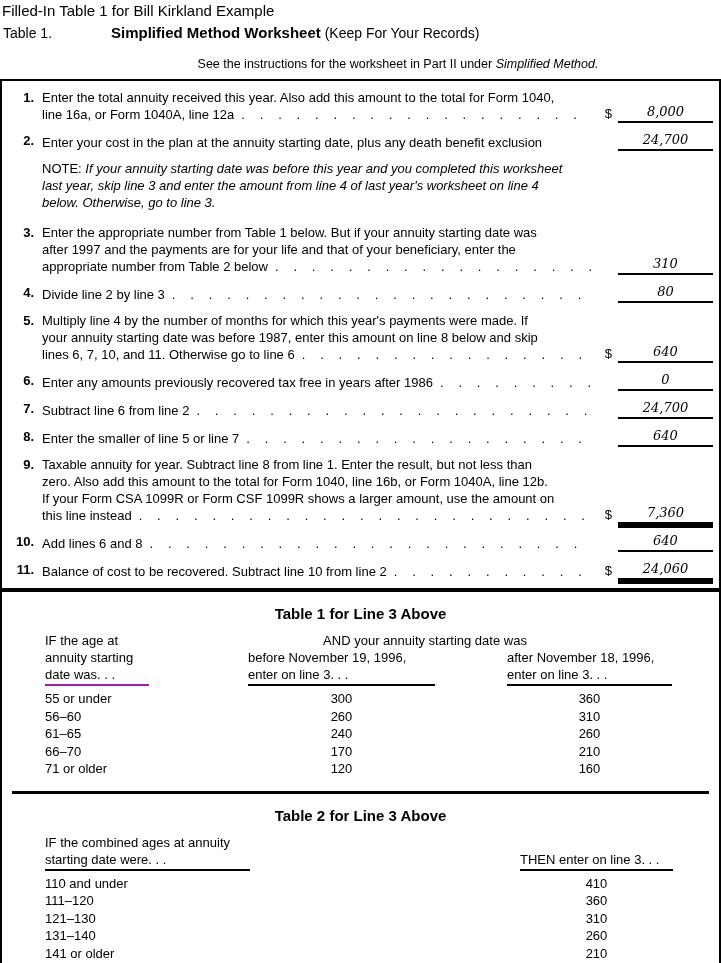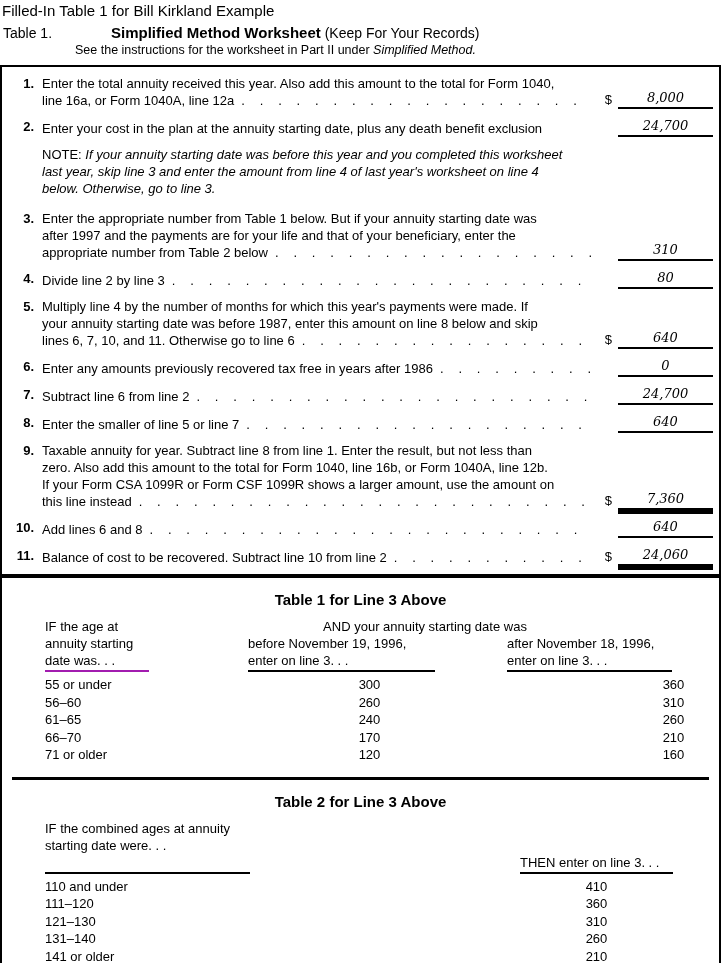--- a/index.html
+++ b/index.html
@@ -13,21 +13,21 @@
   .seg-b { font-weight:normal; }
   .seg-i { font-style:italic; }
 
   
   .page-title { font-size:15px; padding:2px 8px 5px 2px; }
   .hdr-row { display:flex; padding-left:3px; }
   .hdr-label { width:72px; font-size:14px; padding-top:1px; }
   .hdr-main  { flex:1; }
   .hdr-title-line { font-size:14px;margin-left:36px; }
   .hdr-title-line .t-bold { font-weight:bold; font-size:15px; }
-  .hdr-sub { font-size:12.5px; margin-top:0; }
+  .hdr-sub { font-size:12.5px; margin-top:14px;text-align:center; }
 
   
   .ws-box {
     border:2px solid #000; margin-top:6px;
     padding:8px 6px 6px 6px; min-height:496px;
   }
   .ws-line { display:flex; align-items:flex-end; margin-bottom:9px; }
   .ws-num {
     width:26px; min-width:26px; text-align:right; font-weight:bold;
     margin-right:8px; align-self:flex-start;
@@ -65,32 +65,32 @@
     grid-template-columns:203px 187px 72px 165px;
     grid-template-areas:"c1 sp sp sp" "c1 c2 gap c3";
     align-items:end;
   }
   .t1-c1 { grid-area:c1; align-self:end; width:104px; border-bottom:2px solid #a21caf; white-space:nowrap; padding-bottom:1px; }
   .t1-sp { grid-area:sp; font-weight:normal; text-align:center; padding-right:70px; padding-bottom:0px; }
   .t1-c2 { grid-area:c2; border-bottom:2px solid #000; white-space:nowrap; padding-bottom:1px; }
   .t1-c3 { grid-area:c3; border-bottom:2px solid #000; white-space:nowrap; padding-bottom:1px; }
 
   .t1-rows { margin-top:4px; }
-  .t1-row { display:grid; grid-template-columns:203px 187px 72px 165px; line-height:17.5px;gap:28px; }
+  .t1-row { display:grid; grid-template-columns:203px 187px 72px 165px; line-height:17.5px; }
   .t1-row .c2 { text-align:center; }
   .t1-row .c3 { grid-column:4; text-align:center; }
 
   .t-div { height:3px; background:#000; margin:13px 10px 0 10px; }
 
   .t2-head {
     display:grid;
     grid-template-columns:205px 270px 153px;
     align-items:end;
   }
-  .t2-c1 { border-bottom:2px solid #000; white-space:nowrap; padding-bottom:18px; }
+  .t2-c1 { border-bottom:2px solid #000; white-space:nowrap; padding-bottom:1px; }
   .t2-c2 { grid-column:3; border-bottom:2px solid #000; white-space:nowrap; padding-bottom:1px; }
   .t2-rows { margin-top:4px; }
   .t2-row { display:grid; grid-template-columns:205px 270px 153px; line-height:17.5px; }
   .t2-row .c2 { grid-column:3; text-align:center; }
 </style>
 </head>
 <body>
 
 <div class="page-title">Filled-In Table 1 for Bill Kirkland Example</div>
 

